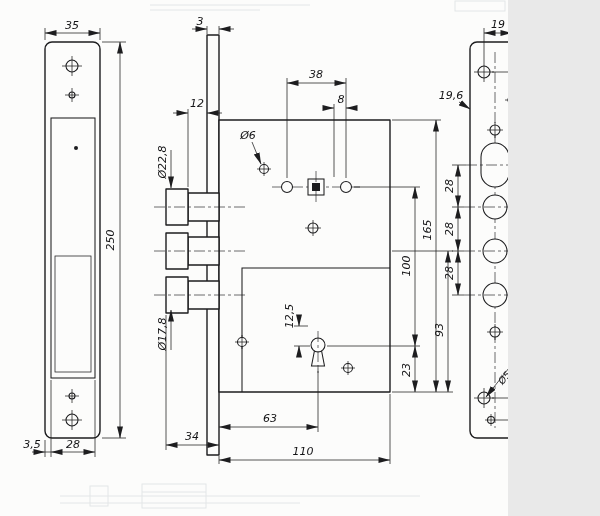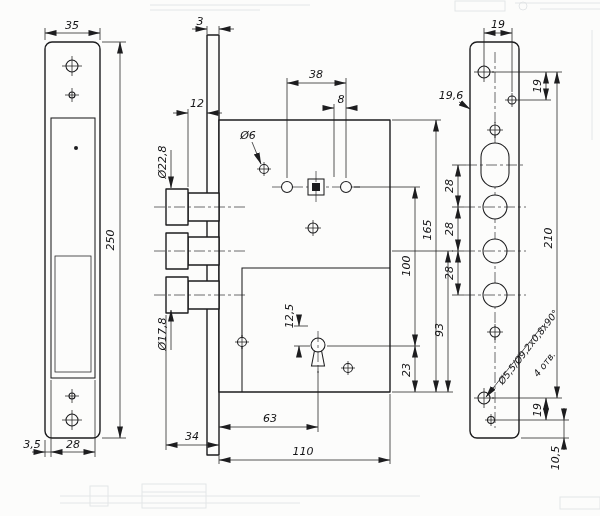--- a/index.html
+++ b/index.html
@@ -1,16 +1,16 @@
 <!DOCTYPE html>
 <html><head>
 <meta charset="utf-8">
 <style>
   html,body{margin:0;padding:0;background:#e9e9e9;}
-  .stage{width:600px;height:516px;background:#fcfcfb;position:relative;overflow:hidden;
+  .stage{width:508px;height:516px;background:#fcfcfb;position:relative;overflow:hidden;
          font-family:"DejaVu Sans",sans-serif;}
   svg{display:block}
   .outline-f{fill:#fcfcfb;stroke:#1d1d1f;stroke-width:1.4;stroke-linejoin:round}
   .med{fill:none;stroke:#1d1d1f;stroke-width:1.05}
   .med-f{fill:#fcfcfb;stroke:#1d1d1f;stroke-width:1.05}
   .thin{fill:none;stroke:#1d1d1f;stroke-width:0.75}
   .center{fill:none;stroke:#1d1d1f;stroke-width:0.65;stroke-dasharray:11 3 3 3}
   .dimtext{font:italic 11px "DejaVu Sans",sans-serif;fill:#141416;text-anchor:middle}
   .notetext{font:italic 9.5px "DejaVu Sans",sans-serif;fill:#141416;text-anchor:middle}
   .wm{stroke:#d3d7da;stroke-width:1;fill:none}

